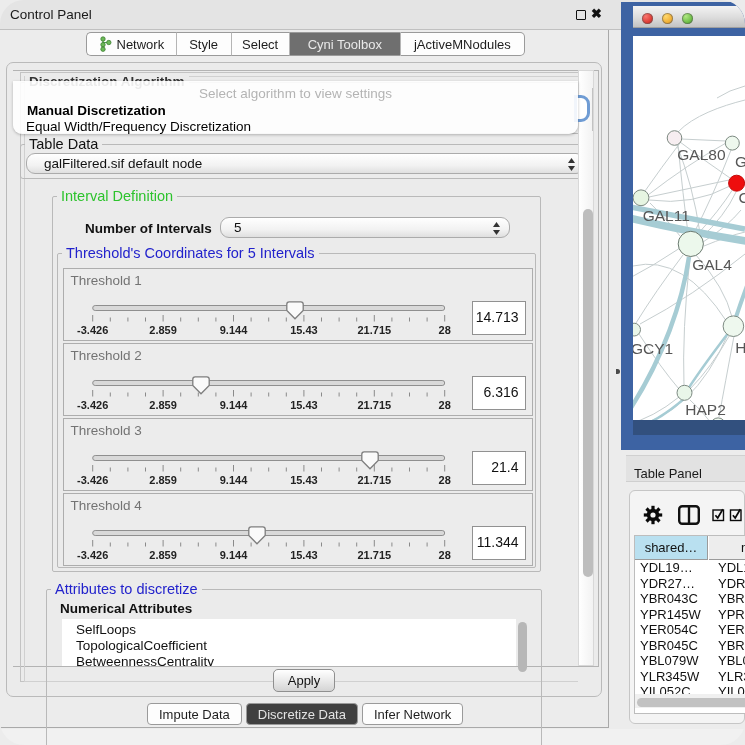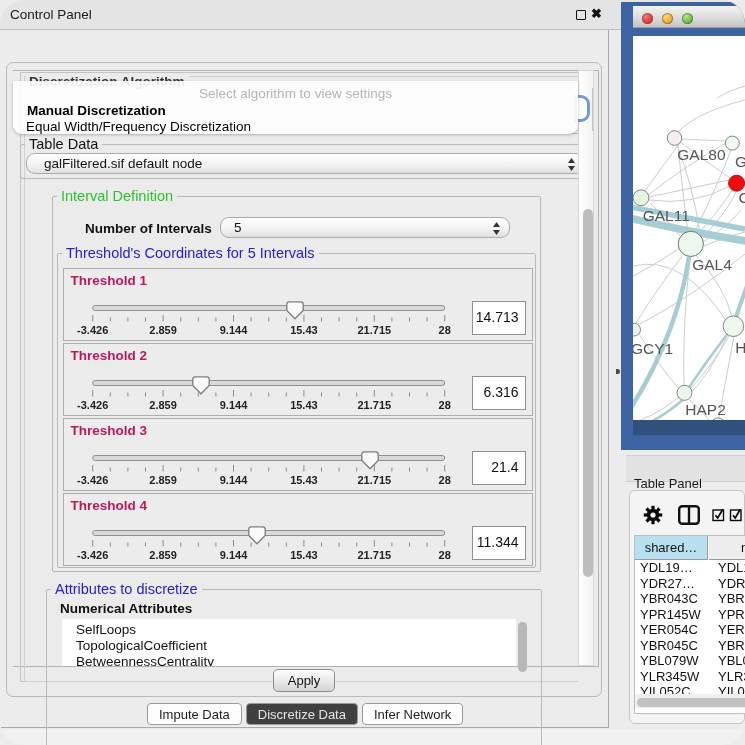--- a/index.html
+++ b/index.html
@@ -33,21 +33,21 @@
 
   .group { position:absolute; border:1px solid #b9b9b9; border-radius:2px; }
   .gtitle { position:absolute; top:-9px; left:4px; background:#ebebeb; padding:0 4px; font-size:14.5px; white-space:nowrap; }
 
   .combo { position:absolute; background:linear-gradient(#ffffff, #f2f2f2 60%, #dfdfdf); border:1px solid #ababab; border-radius:9px; font-size:13.5px; color:#111; }
   .combo .txt { position:absolute; left:13px; top:2px; }
   .combo .arr { position:absolute; right:8px; top:0; height:100%; }
 
   
   .tpanel { position:absolute; left:49.5px; width:470px; height:73px; border:1px solid #adadad; background:#ececec; }
-  .tpanel .tl { position:absolute; left:7px; top:4px; font-size:13.5px; font-weight:bold; color:#be185d; }
+  .tpanel .tl { position:absolute; left:7px; top:4px; font-size:13.5px; font-weight:normal; color:#737373; }
   .vbox { position:absolute; left:408px; top:32px; width:54px; height:34px; background:#ffffff; border:1.5px solid #919191; font-size:14px; color:#111; text-align:right; line-height:31px; padding-right:6px; }
 
   
   #attr-list { position:absolute; left:49px; top:549px; width:454px; height:47px; background:#ffffff; font-size:13.5px; color:#111; padding-top:3px; overflow:hidden; }
   #attr-list div { padding-left:14px; height:16.2px; line-height:16.2px; }
   #attr-sb { position:absolute; left:502px; top:549px; width:15px; height:47px; }
   #attr-sb .thumb { position:absolute; left:3px; top:3px; width:9px; height:50px; background:#b7b7b7; border-radius:5px; }
 
   #apply { left:273px; top:669px; width:62px; height:23px; background:linear-gradient(#ffffff,#e8e8e8 55%,#d4d4d4); border:1px solid #8f8f8f; border-radius:5px; font-size:13px; color:#111; text-align:center; line-height:21px; }
 
@@ -61,35 +61,48 @@
   #overlay .it1 { position:absolute; left:14px; top:22px; font-size:13.5px; font-weight:bold; color:#000; }
   #overlay .it2 { position:absolute; left:13px; top:38px; font-size:13.5px; color:#000; }
 
   
   #netwin { left:621px; top:2px; width:124px; height:448px; background:#3d63a3; }
   #nettitle { position:absolute; left:12px; top:4px; right:0; height:22px; background:linear-gradient(#f3f3f3 0%,#dcdcdc 55%,#c3c3c3 100%); border-bottom:1px solid #9f9f9f; }
   .light { position:absolute; top:6.5px; width:11px; height:11px; border-radius:50%; box-shadow:0 0 0 1px rgba(90,90,90,0.55) inset; }
   #netcanvas { position:absolute; left:12px; top:26px; right:0; height:392px; background:#ffffff; overflow:hidden;margin-top:8px; }
 
   #tpbar { left:626px; top:455px; width:119px; height:27px; background:#e2e2e2; border-top:1px solid #d0d0d0; border-bottom:1px solid #cfcfcf; }
-  #tpbar .t { position:absolute; left:8px; top:20px; font-size:13px; color:#1a1a1a; }
+  #tpbar .t { position:absolute; left:8px; top:10px; font-size:13px; color:#1a1a1a; }
 
   #tablewin { left:629px; top:490px; width:116px; height:234px; background:#f4f4f4; border:1px solid #c6c6c6; border-radius:6px; }
 </style>
 </head>
 <body>
 <div id="root">
 
   <div id="cpwin" class="abs"></div>
   <div id="titlebar" class="abs">
       <span class="t">Control Panel</span>
     </div>
   <div id="btn-sq" class="abs"></div>
   <div id="btn-x" class="abs">✖</div>
 
+  <div id="toptabs" class="abs tabbar">
+    <div class="tab first" style="padding:0 11.5px;"><svg width="13" height="16" viewBox="0 0 13 16" style="vertical-align:-3px;margin-right:5px">
+          <path d="M4 3.5 L4 13 M4 6.5 L9.5 6.5" stroke="#4d9b4d" stroke-width="1.2" fill="none"></path>
+          <circle cx="4" cy="3" r="2.2" fill="#6cba58" stroke="#3f7f33" stroke-width="0.8"></circle>
+          <circle cx="9.8" cy="6.5" r="2.2" fill="#6cba58" stroke="#3f7f33" stroke-width="0.8"></circle>
+          <circle cx="4" cy="8.7" r="2.2" fill="#6cba58" stroke="#3f7f33" stroke-width="0.8"></circle>
+          <circle cx="4" cy="13.2" r="2.2" fill="#6cba58" stroke="#3f7f33" stroke-width="0.8"></circle>
+        </svg>Network</div>
+    <div class="tab" style="padding:0 12.5px;">Style</div>
+    <div class="tab" style="padding:0 10.5px;">Select</div>
+    <div class="tab sel" style="padding:0 18px;">Cyni Toolbox</div>
+    <div class="tab last" style="padding:0 13px;">jActiveMNodules</div>
+  </div>
 
   <div id="content" class="abs"></div>
   <div class="abs" style="left:13px;top:70px;width:586px;height:597px;border:1px solid #b3b3b3;border-left:none;"></div>
   <div class="abs" style="left:0;top:729px;width:745px;height:16px;background:#f1f1f1;"></div>
   <div id="viewport" class="abs">
     <div class="abs" style="left:7px;top:2px;width:573px;height:610px;border:1px solid #c3c3c3;"></div>
     <div class="abs" style="left:11px;top:6px;width:565px;height:606px;border:1px solid #d0d0d0;"></div>
 
     <div class="group" style="left:7px;top:12px;width:572px;height:52px;">
       <div class="gtitle" style="font-weight:bold;color:#333;font-size:13.5px;">Discretization Algorithm</div>

